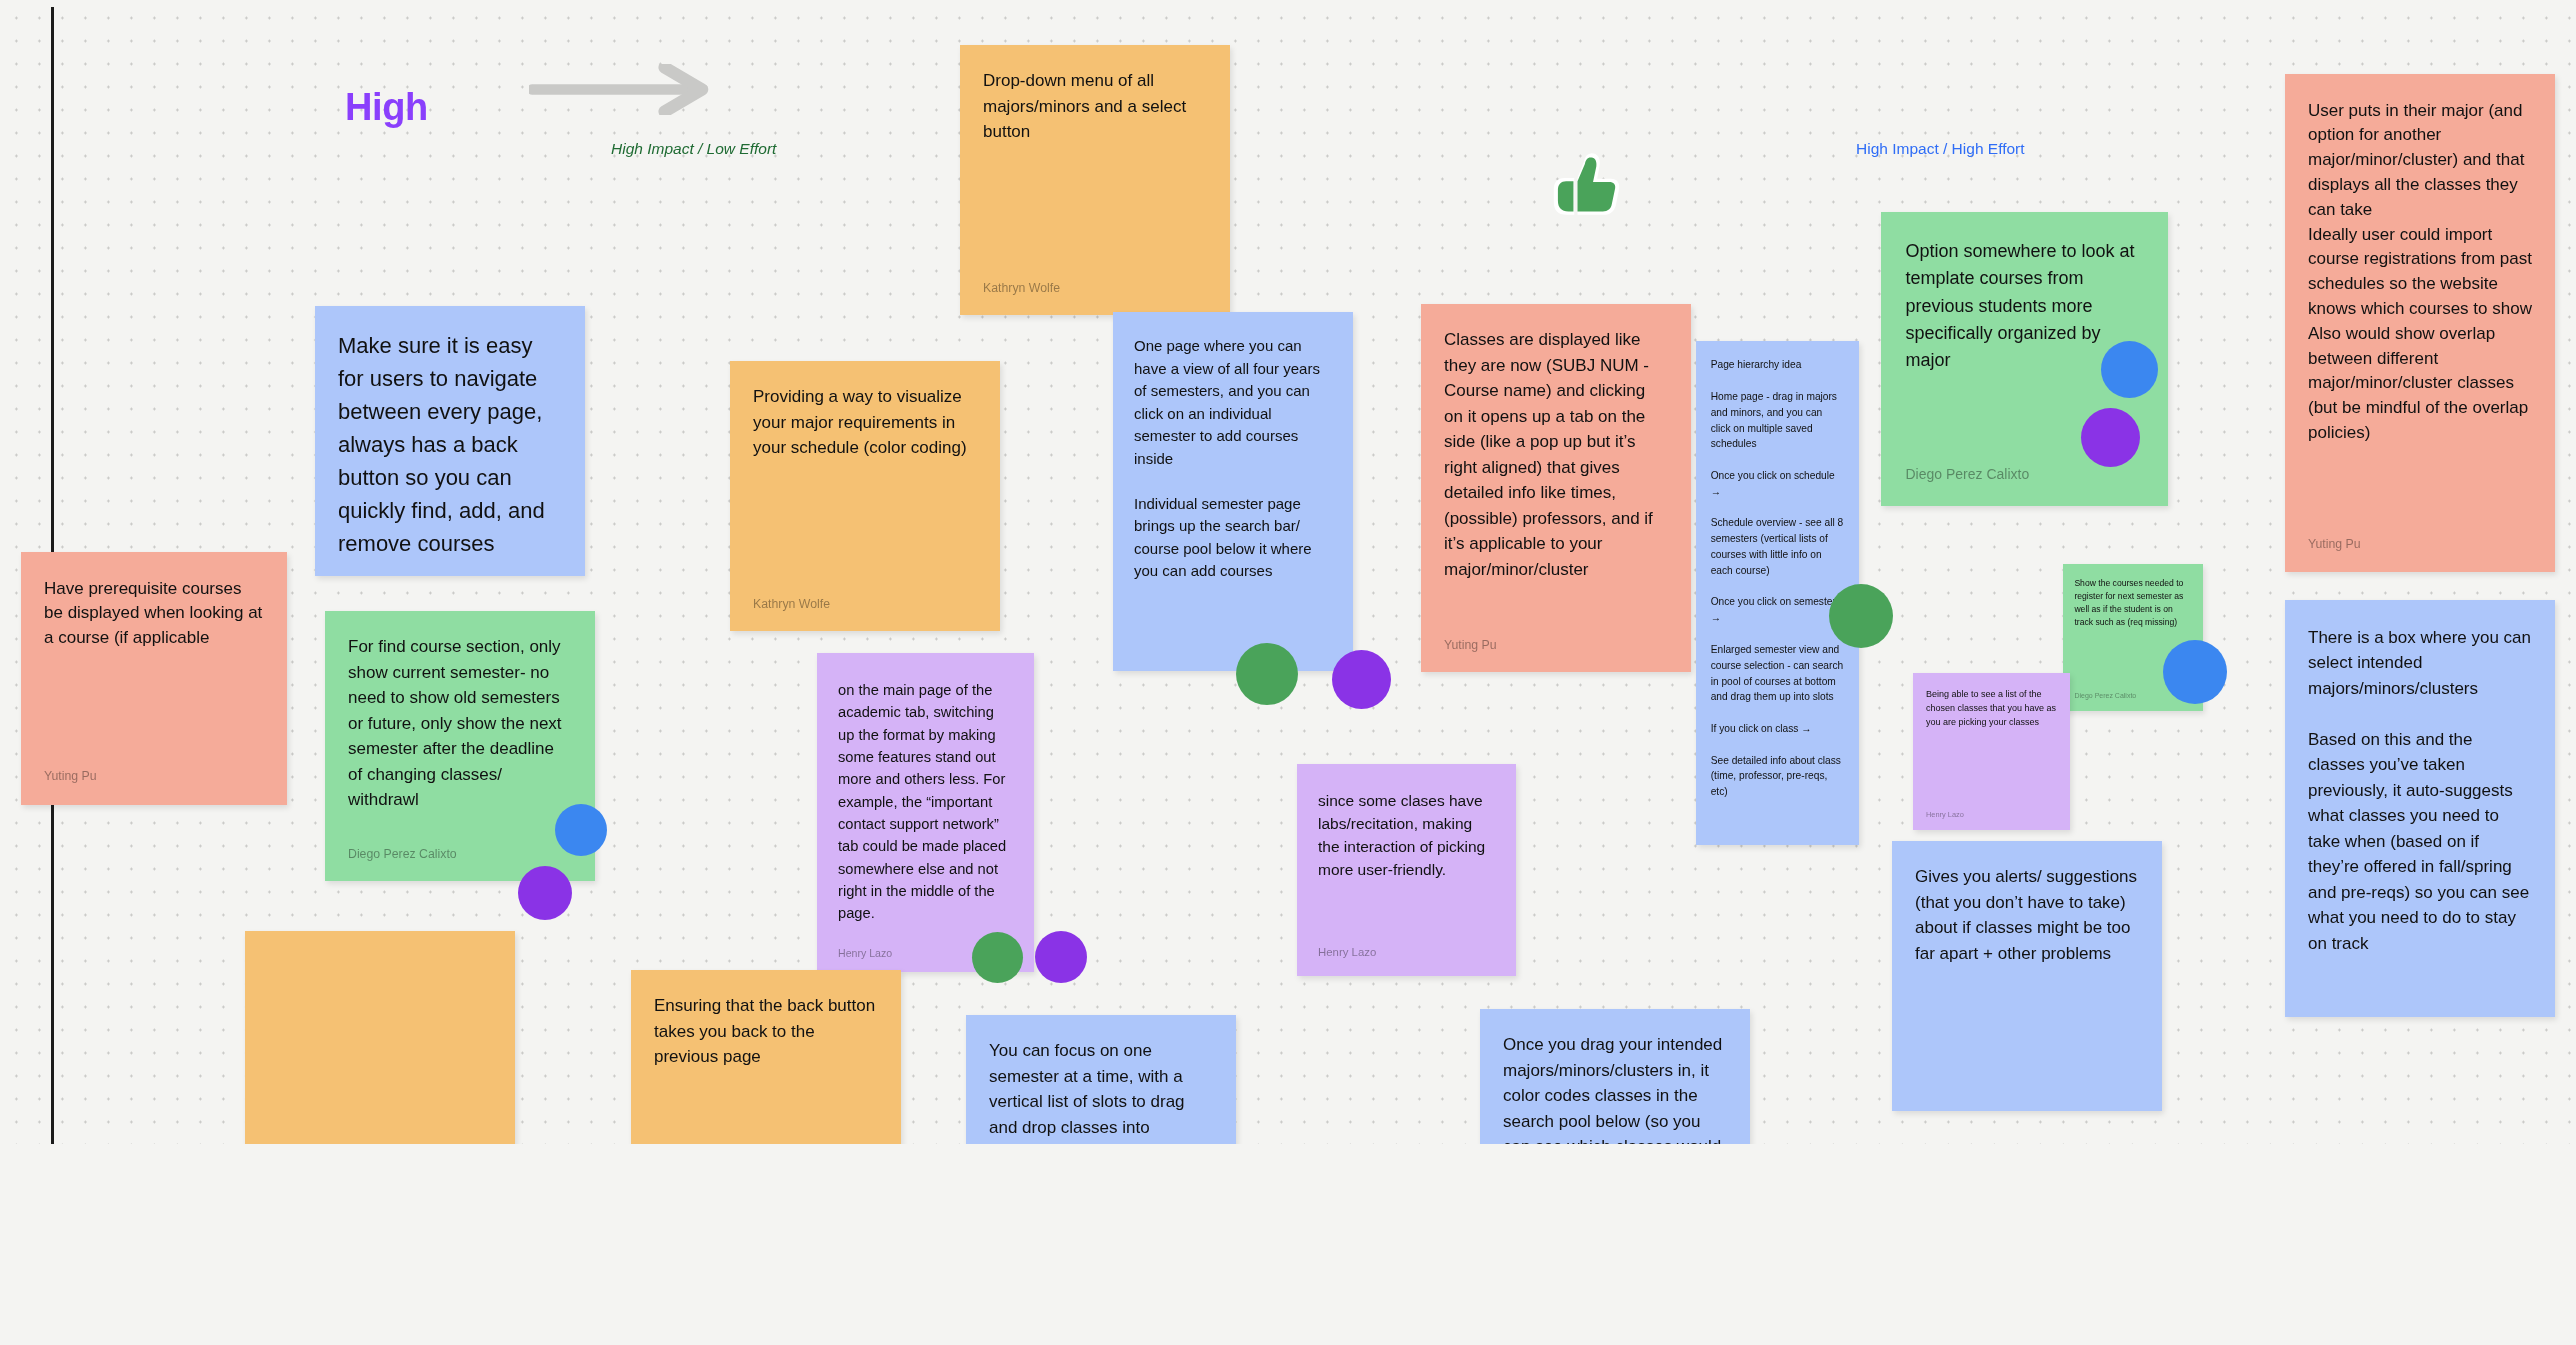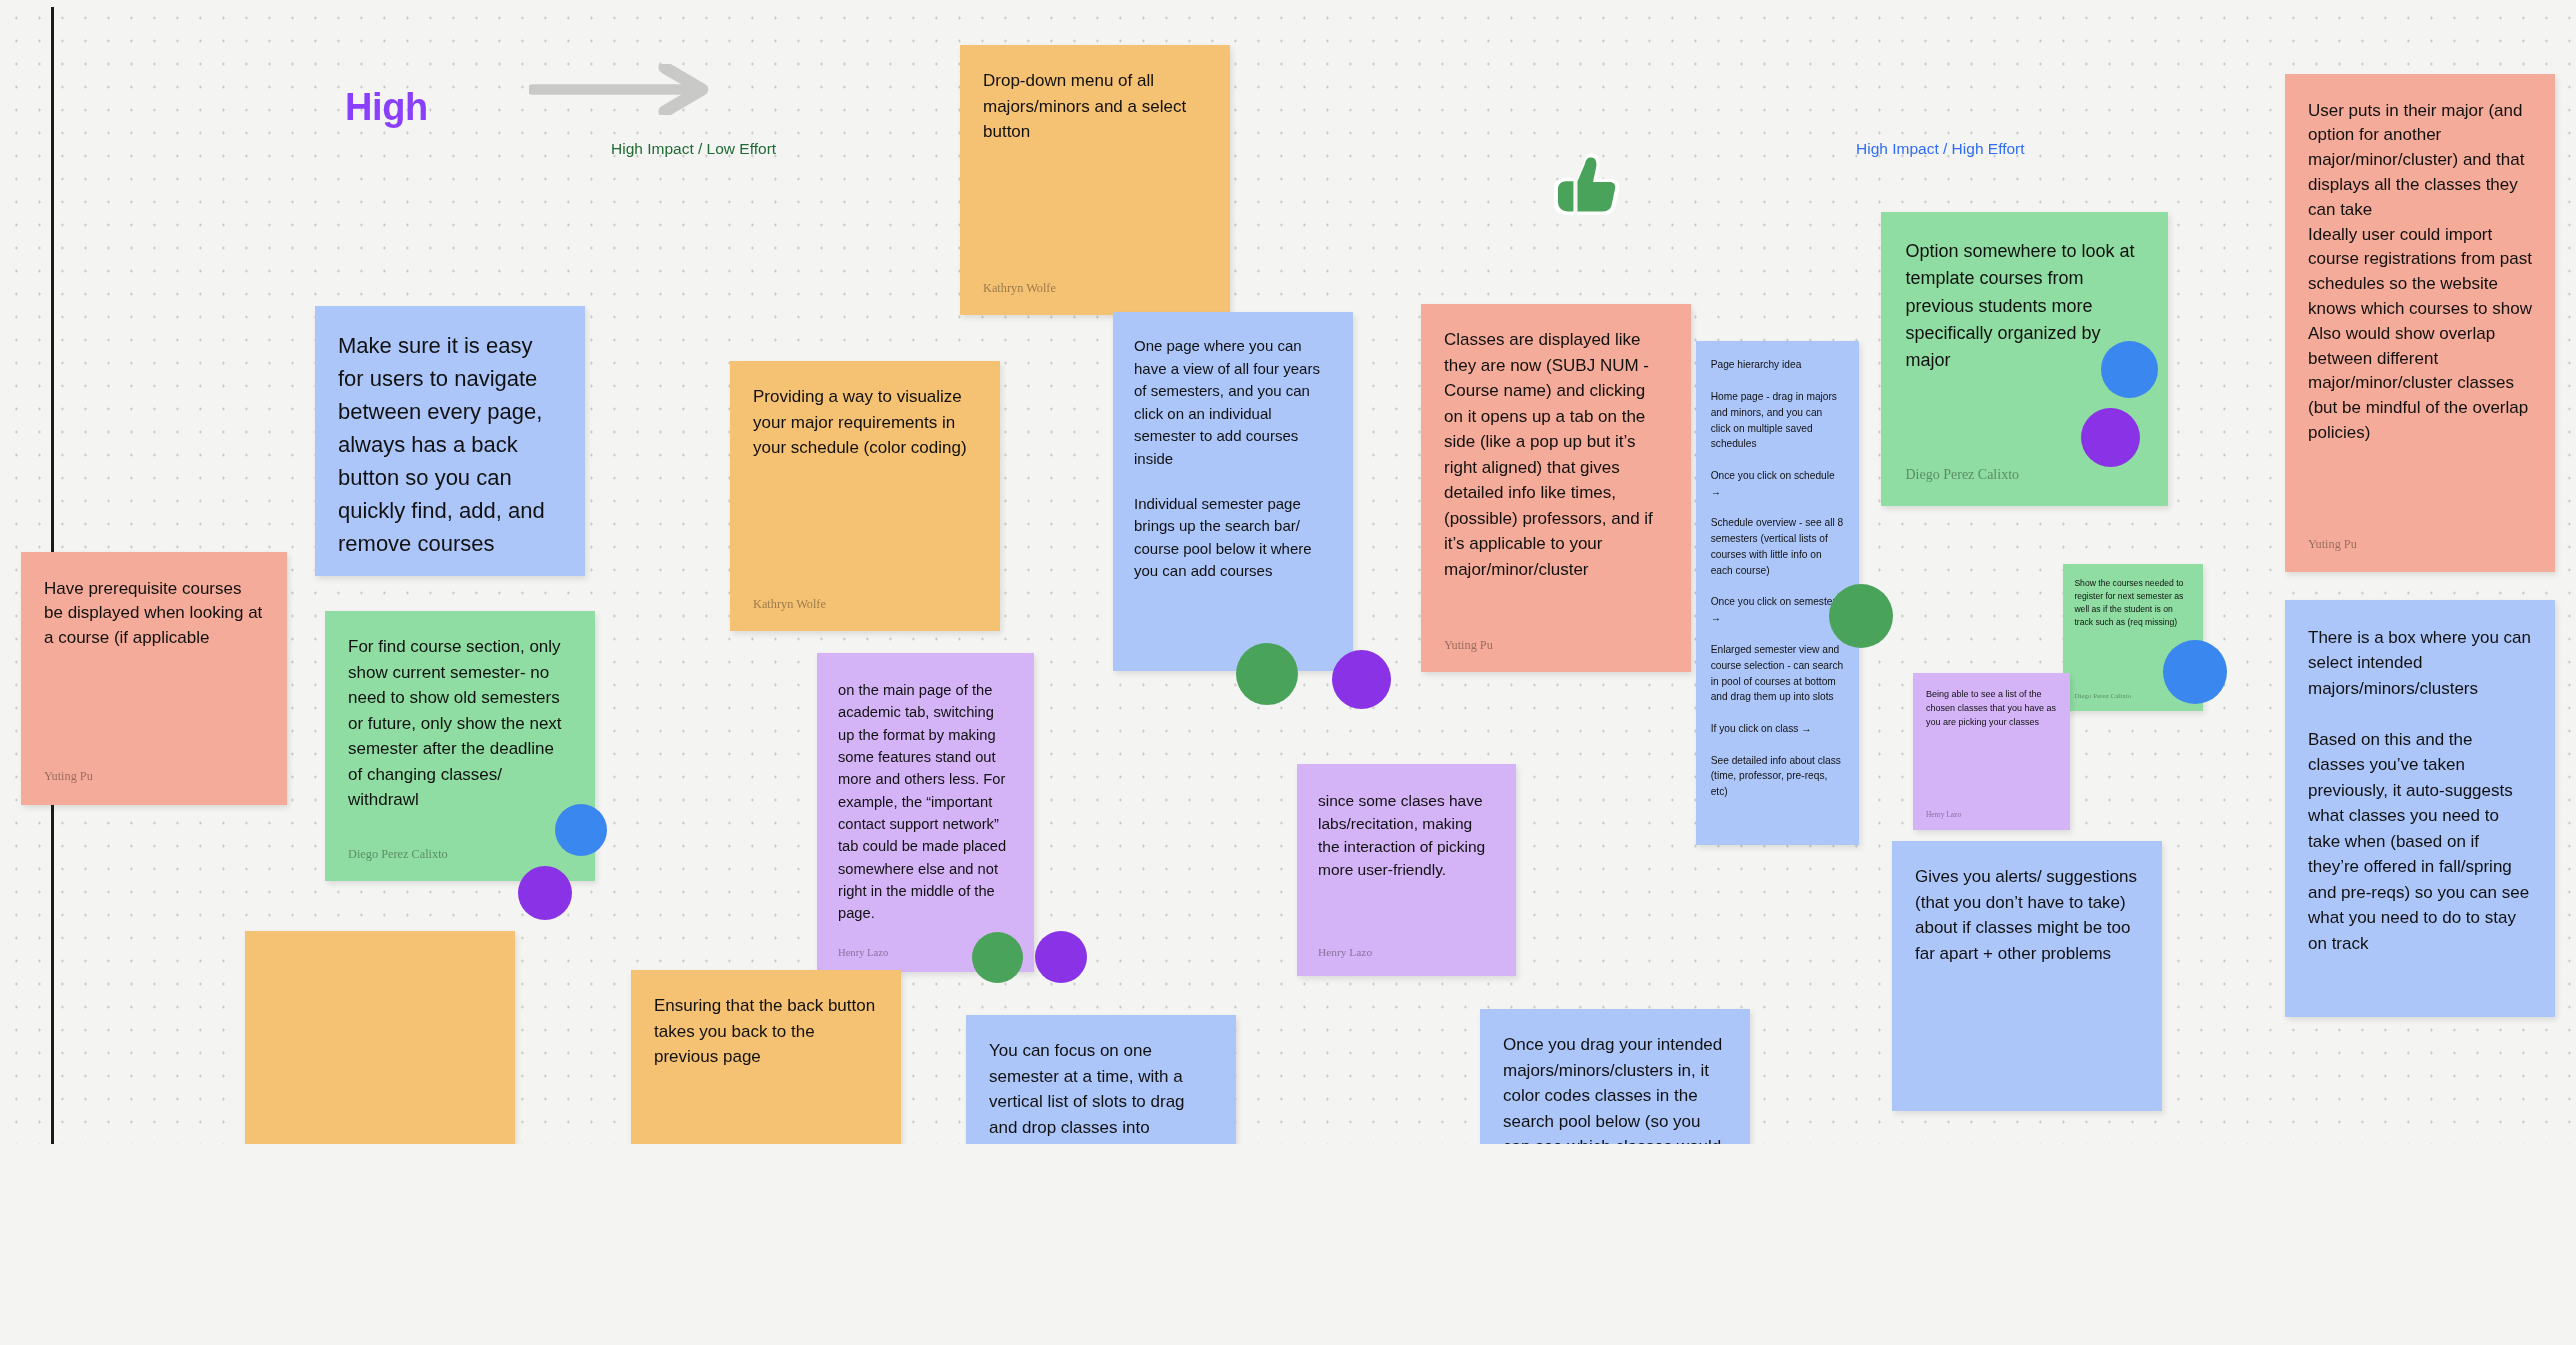--- a/index.html
+++ b/index.html
@@ -41,21 +41,21 @@
     font-size: 44px;
     letter-spacing: -0.4px;
     font-family: "Liberation Sans", sans-serif;
   }
   .quad-label {
     position: absolute;
     font-size: 15.5px;
     font-family: "Liberation Sans", sans-serif;
     white-space: nowrap;
   }
-  .quad-green { color: #1f6b33; }
+  .quad-green { color: #1f6b33; font-style: italic; }
   .quad-blue  { color: #2f6df6; }
 
   
   .dashed-line {
     position: absolute;
     border-top: 2.5px dashed #cfcfcd;
   }
 
   
   .arrow-wrap { position: absolute; }
@@ -69,21 +69,20 @@
     overflow: hidden;
   }
   .note .body {
     white-space: pre-wrap;
     word-wrap: break-word;
   }
   .note .author {
     position: absolute;
     color: rgba(0,0,0,0.38);
     font-size: 12.3px;
-    font-family: Liberation Serif, serif;
   }
   .n-blue   { background: #adc6fa; }
   .n-orange { background: #f5c173; }
   .n-green  { background: #8fdda2; }
   .n-red    { background: #f5ab99; }
   .n-purple { background: #d5b3f7; }
 
   
   .dot {
     position: absolute;

